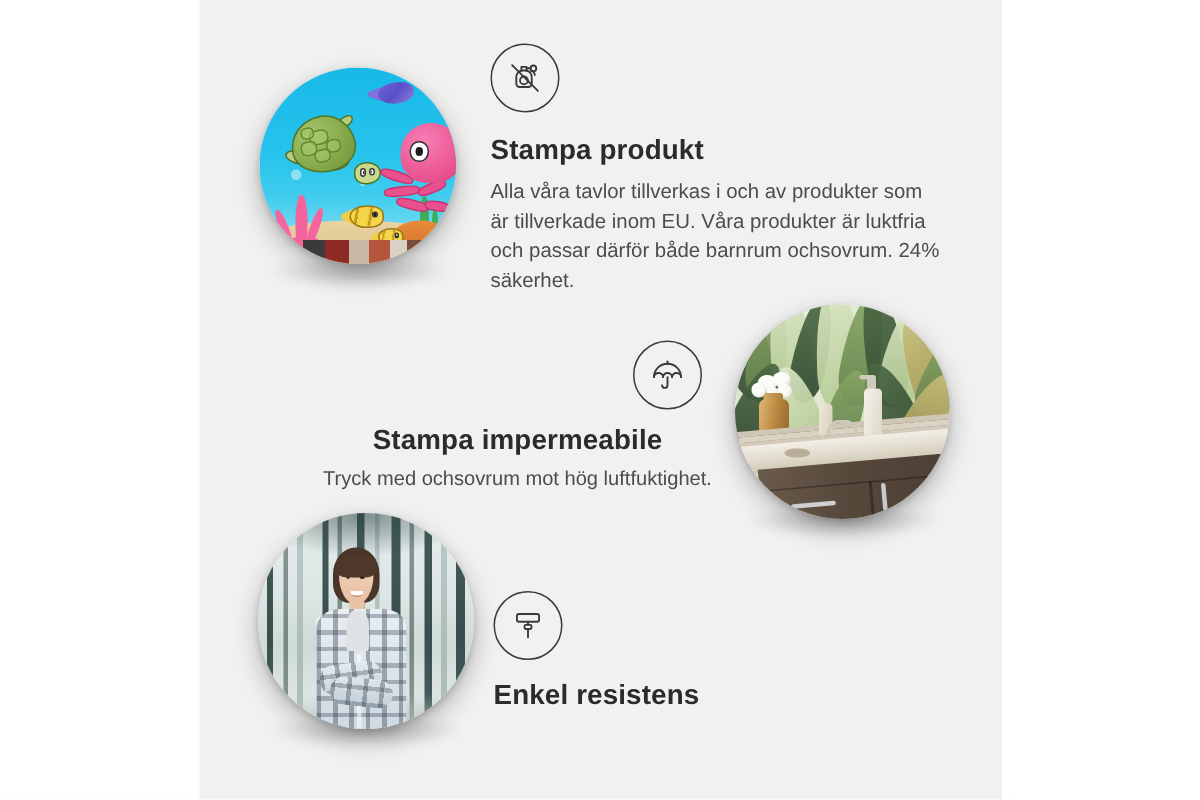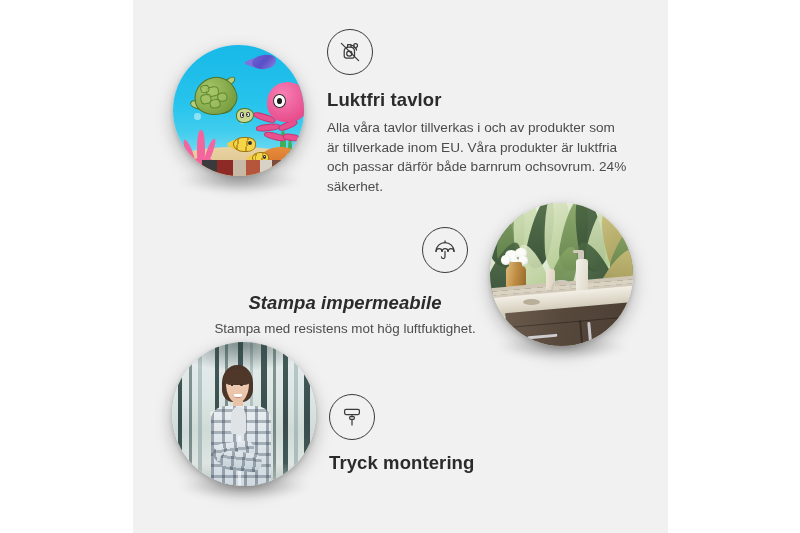--- a/index.html
+++ b/index.html
@@ -56,21 +56,21 @@
   }
 
   
   #f1 { left: 327px; top: 29px; width: 300px; }
   #f1 .icon-circle { margin-bottom: 14px; }
   #f1 .feat-title { margin-bottom: 7px; }
 
   
   #f2 { left: 210px; top: 227px; width: 270px; text-align: center; }
   #f2 .icon-wrap { display: flex; justify-content: flex-end; padding-right: 12px; }
-  #f2 .feat-title { margin-top: 19px; margin-bottom: 5px; font-style: italic; }
+  #f2 .feat-title { margin-top: 9px; margin-bottom: 5px; }
   #f2 .feat-body { font-size: 13.4px; }
 
   
   #f3 { left: 329px; top: 394px; width: 280px; }
   #f3 .icon-circle { margin-bottom: 12px; }
   #f3 .feat-title { margin-bottom: 4px; }
   #f3 .feat-body { font-size: 13.4px; }
 
   
   .disc {
@@ -586,50 +586,50 @@
           <path d="M9.2 14.2c0-2.3 1.9-4.2 4.2-4.2h1.9c2.3 0 4.2 1.9 4.2 4.2v4.6c0 1.2-1 2.2-2.2 2.2h-5.9c-1.2 0-2.2-1-2.2-2.2z"></path>
           <path d="M12.6 10V7.6h3.4V10"></path>
           <path d="M16.3 8.5h2.6"></path>
           <circle cx="20.6" cy="8.6" r="1.9"></circle>
           <path d="M18.9 10.1c1.6.5 2.6 1.6 2.6 2.9"></path>
           <circle cx="14.3" cy="16.6" r="2.6"></circle>
           <path d="M6.4 6.4 23.6 23.6"></path>
         </g>
       </svg>
     </div>
-    <div class="feat-title">Luktfri tavlor</div>
+    <div class="feat-title">Stampa produkt</div>
     <div class="feat-body">Alla våra tavlor tillverkas i och av produkter som är tillverkade inom EU. Våra produkter är luktfria och passar därför både barnrum ochsovrum. 24% säkerhet.</div>
   </div>
 
   <div class="feature" id="f2">
     <div class="icon-wrap">
       <div class="icon-circle">
         <svg width="30" height="30" viewBox="0 0 30 30" aria-hidden="true">
           <g fill="none" stroke="#3a3a3a" stroke-width="1.25" stroke-linecap="round" stroke-linejoin="round">
             <path d="M6 16.4c0-4.9 4-8.9 9-8.9s9 4 9 8.9"></path>
             <path d="M6 16.4c0-1.5 1.3-2.7 3-2.7s3 1.2 3 2.7"></path>
             <path d="M12 16.4c0-1.5 1.3-2.7 3-2.7s3 1.2 3 2.7"></path>
             <path d="M18 16.4c0-1.5 1.3-2.7 3-2.7s3 1.2 3 2.7"></path>
             <path d="M15 7.5V5.9"></path>
             <path d="M15 16.4v5.4c0 1-.8 1.8-1.8 1.8s-1.8-.8-1.8-1.8"></path>
           </g>
         </svg>
       </div>
     </div>
     <div class="feat-title">Stampa impermeabile</div>
-    <div class="feat-body">Stampa med resistens mot hög luftfuktighet.</div>
+    <div class="feat-body">Tryck med ochsovrum mot hög luftfuktighet.</div>
   </div>
 
   <div class="feature" id="f3">
     <div class="icon-circle">
       <svg width="30" height="30" viewBox="0 0 30 30" aria-hidden="true">
         <g fill="none" stroke="#3a3a3a" stroke-width="1.25" stroke-linecap="round" stroke-linejoin="round">
           <rect x="7.6" y="7.3" width="14.8" height="5.2" rx="1.4"></rect>
           <path d="M15 12.5v2.1"></path>
           <rect x="12.7" y="14.6" width="4.6" height="2.7" rx="0.8"></rect>
           <path d="M15 17.3v5.6"></path>
         </g>
       </svg>
     </div>
-    <div class="feat-title">Tryck montering</div>
+    <div class="feat-title">Enkel resistens</div>
   </div>
 
 </div>
 
 </body></html>

